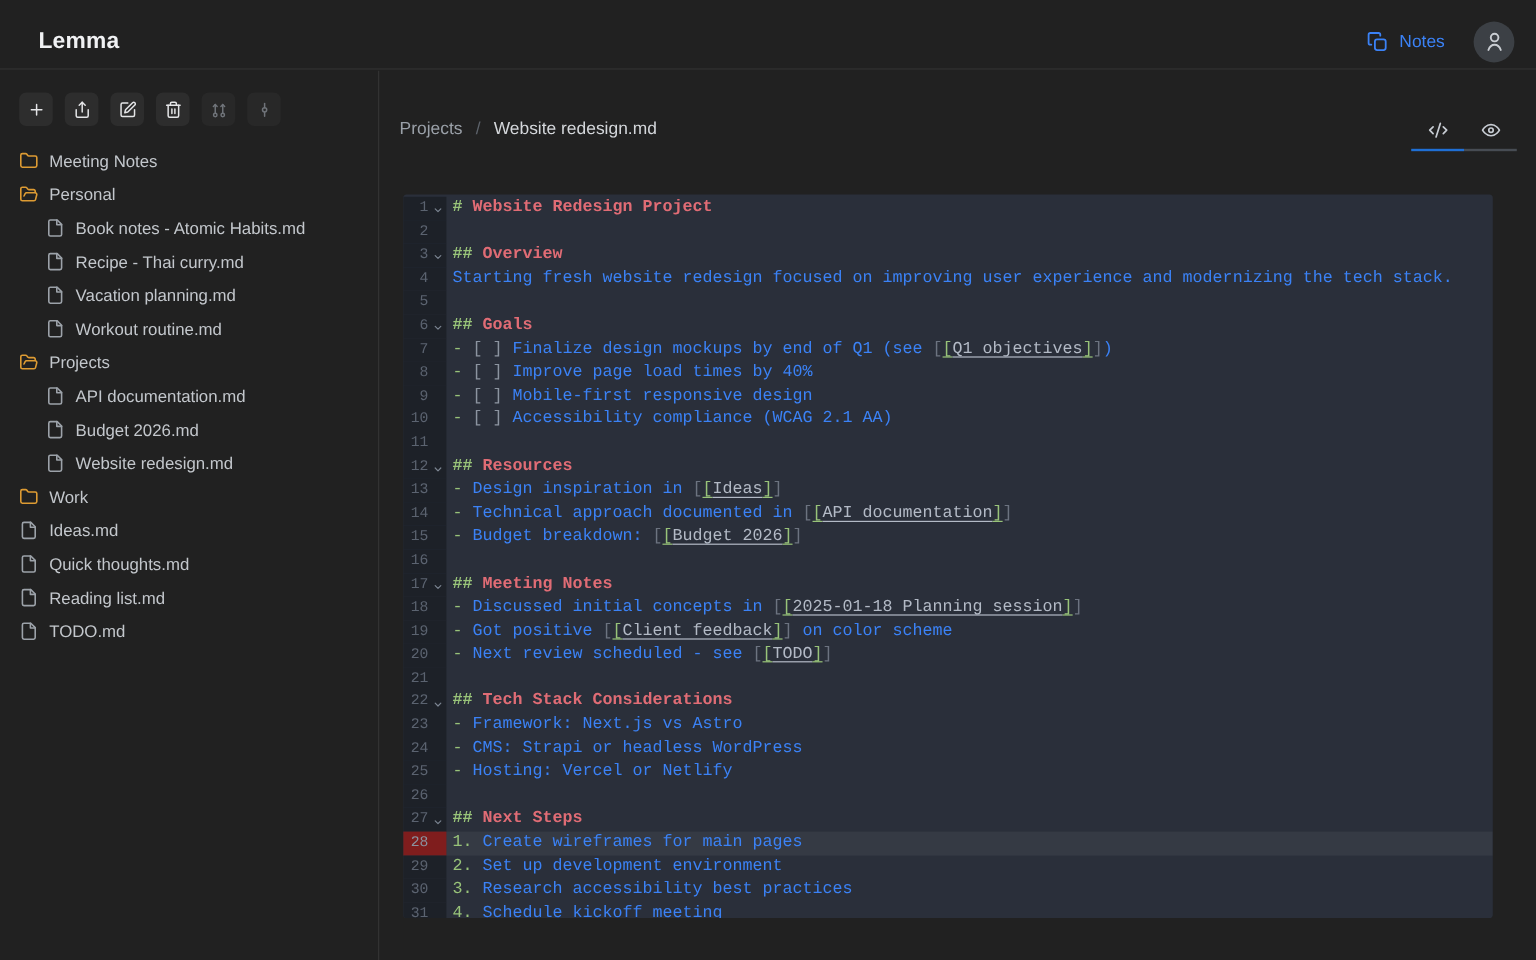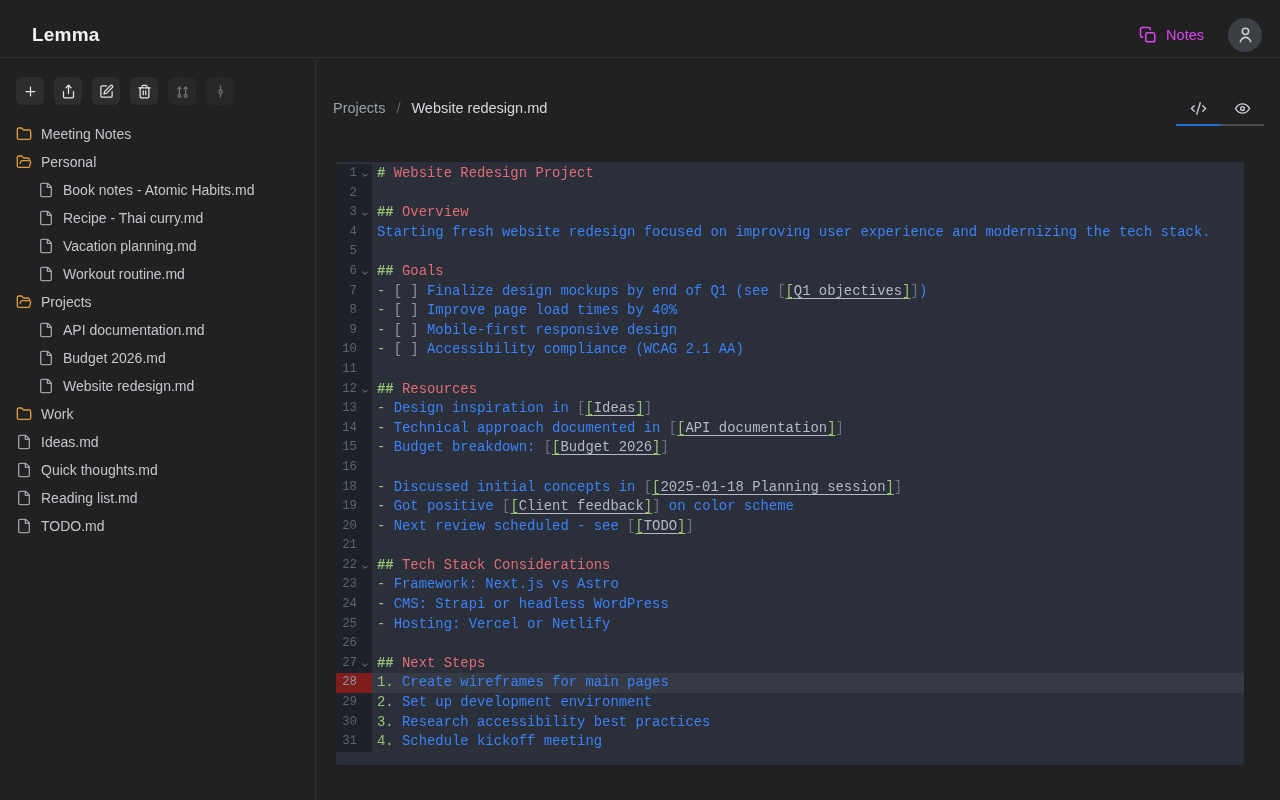--- a/index.html
+++ b/index.html
@@ -12,21 +12,21 @@
   }
   
   .topbar {
     position:absolute; left:0; top:0; width:1280px; height:58px;
     border-bottom:1px solid #323232;
     display:flex; align-items:center; justify-content:space-between;
     padding:12px 18px 0 32px; background:var(--page,#212121); z-index:3;
   }
   .brand { font-size:19px; font-weight:700; color:#f0f1f3; letter-spacing:.2px; }
   .top-right { display:flex; align-items:center; gap:24px; }
-  .notes-nav { display:flex; align-items:center; gap:9px; color:#d946ef; font-size:14.5px; cursor:pointer; }
+  .notes-nav { display:flex; align-items:center; gap:9px; color:#3b82f6; font-size:14.5px; cursor:pointer; }
   .notes-nav .ico svg { width:18px; height:18px; display:block; }
   .avatar {
     width:34px; height:34px; border-radius:50%; background:#3c4045;
     display:flex; align-items:center; justify-content:center; color:#c9cdd2; cursor:pointer;
   }
   .avatar svg { width:19px; height:19px; display:block; }
   
   .sidebar {
     position:absolute; left:0; top:59px; width:316px; height:741px;
     border-right:1px solid #323232;
@@ -75,21 +75,21 @@
   }
   .g-num { width:21px; text-align:right; font-size:12.3px; display:inline-block; }
   .g-fold { width:15px; display:flex; align-items:center; justify-content:center; color:#7c8592; cursor:pointer; }
   .g-fold svg { width:8px; height:8px; display:block; margin-top:3px; }
   .code { flex:1; padding-left:5px; }
   .row.active .code { background:rgba(255,255,255,.055); }
   .row.active .gut  { background:#7f1d1d; }
   .row.active .g-num { color:#8a93a0; }
   
   .tk-hash { color:var(--green,#98c379); font-weight:bold; }
-  .tk-h    { color:var(--red,#e06c75);  font-weight:normal;margin-top:27px; }
+  .tk-h    { color:var(--red,#e06c75);  font-weight:bold;margin-top:27px; }
   .tk-b    { color:#3b82f6; }
   .tk-m    { color:var(--green,#98c379); }
   .tk-c    { color:#8c94a0; }
   .tk-d    { color:#6c7380; }
   .tk-lb   { color:var(--green,#98c379); text-decoration:underline; text-underline-offset:3px; }
   .tk-lt   { color:#b3bac6; text-decoration:underline; text-underline-offset:3px;margin-top:36px; }
 </style>
 </head>
 <body>
 
@@ -359,20 +359,23 @@
       <div class="row"><span class="gut"><span class="g-num">9</span><span class="g-fold"></span></span><span class="code"><span class="tk-m">- </span><span class="tk-c">[ ] </span><span class="tk-b">Mobile-first responsive design</span></span></div>
       <div class="row"><span class="gut"><span class="g-num">10</span><span class="g-fold"></span></span><span class="code"><span class="tk-m">- </span><span class="tk-c">[ ] </span><span class="tk-b">Accessibility compliance (WCAG 2.1 AA)</span></span></div>
       <div class="row"><span class="gut"><span class="g-num">11</span><span class="g-fold"></span></span><span class="code"></span></div>
       <div class="row"><span class="gut"><span class="g-num">12</span><span class="g-fold"><svg viewBox="0 0 24 24" fill="none" stroke="currentColor" stroke-width="3" stroke-linecap="round" stroke-linejoin="round">
               <polyline points="5 9 12 16 19 9"></polyline>
             </svg></span></span><span class="code"><span class="tk-hash">## </span><span class="tk-h">Resources</span></span></div>
       <div class="row"><span class="gut"><span class="g-num">13</span><span class="g-fold"></span></span><span class="code"><span class="tk-m">- </span><span class="tk-b">Design inspiration in </span><span class="tk-d">[</span><span class="tk-lb">[</span><span class="tk-lt">Ideas</span><span class="tk-lb">]</span><span class="tk-d">]</span></span></div>
       <div class="row"><span class="gut"><span class="g-num">14</span><span class="g-fold"></span></span><span class="code"><span class="tk-m">- </span><span class="tk-b">Technical approach documented in </span><span class="tk-d">[</span><span class="tk-lb">[</span><span class="tk-lt">API documentation</span><span class="tk-lb">]</span><span class="tk-d">]</span></span></div>
       <div class="row"><span class="gut"><span class="g-num">15</span><span class="g-fold"></span></span><span class="code"><span class="tk-m">- </span><span class="tk-b">Budget breakdown: </span><span class="tk-d">[</span><span class="tk-lb">[</span><span class="tk-lt">Budget 2026</span><span class="tk-lb">]</span><span class="tk-d">]</span></span></div>
       <div class="row"><span class="gut"><span class="g-num">16</span><span class="g-fold"></span></span><span class="code"></span></div>
+      <div class="row"><span class="gut"><span class="g-num">17</span><span class="g-fold"><svg viewBox="0 0 24 24" fill="none" stroke="currentColor" stroke-width="3" stroke-linecap="round" stroke-linejoin="round">
+              <polyline points="5 9 12 16 19 9"></polyline>
+            </svg></span></span><span class="code"><span class="tk-hash">## </span><span class="tk-h">Meeting Notes</span></span></div>
       <div class="row"><span class="gut"><span class="g-num">18</span><span class="g-fold"></span></span><span class="code"><span class="tk-m">- </span><span class="tk-b">Discussed initial concepts in </span><span class="tk-d">[</span><span class="tk-lb">[</span><span class="tk-lt">2025-01-18 Planning session</span><span class="tk-lb">]</span><span class="tk-d">]</span></span></div>
       <div class="row"><span class="gut"><span class="g-num">19</span><span class="g-fold"></span></span><span class="code"><span class="tk-m">- </span><span class="tk-b">Got positive </span><span class="tk-d">[</span><span class="tk-lb">[</span><span class="tk-lt">Client feedback</span><span class="tk-lb">]</span><span class="tk-d">]</span><span class="tk-b"> on color scheme</span></span></div>
       <div class="row"><span class="gut"><span class="g-num">20</span><span class="g-fold"></span></span><span class="code"><span class="tk-m">- </span><span class="tk-b">Next review scheduled - see </span><span class="tk-d">[</span><span class="tk-lb">[</span><span class="tk-lt">TODO</span><span class="tk-lb">]</span><span class="tk-d">]</span></span></div>
       <div class="row"><span class="gut"><span class="g-num">21</span><span class="g-fold"></span></span><span class="code"></span></div>
       <div class="row"><span class="gut"><span class="g-num">22</span><span class="g-fold"><svg viewBox="0 0 24 24" fill="none" stroke="currentColor" stroke-width="3" stroke-linecap="round" stroke-linejoin="round">
               <polyline points="5 9 12 16 19 9"></polyline>
             </svg></span></span><span class="code"><span class="tk-hash">## </span><span class="tk-h">Tech Stack Considerations</span></span></div>
       <div class="row"><span class="gut"><span class="g-num">23</span><span class="g-fold"></span></span><span class="code"><span class="tk-m">- </span><span class="tk-b">Framework: Next.js vs Astro</span></span></div>
       <div class="row"><span class="gut"><span class="g-num">24</span><span class="g-fold"></span></span><span class="code"><span class="tk-m">- </span><span class="tk-b">CMS: Strapi or headless WordPress</span></span></div>
       <div class="row"><span class="gut"><span class="g-num">25</span><span class="g-fold"></span></span><span class="code"><span class="tk-m">- </span><span class="tk-b">Hosting: Vercel or Netlify</span></span></div>

